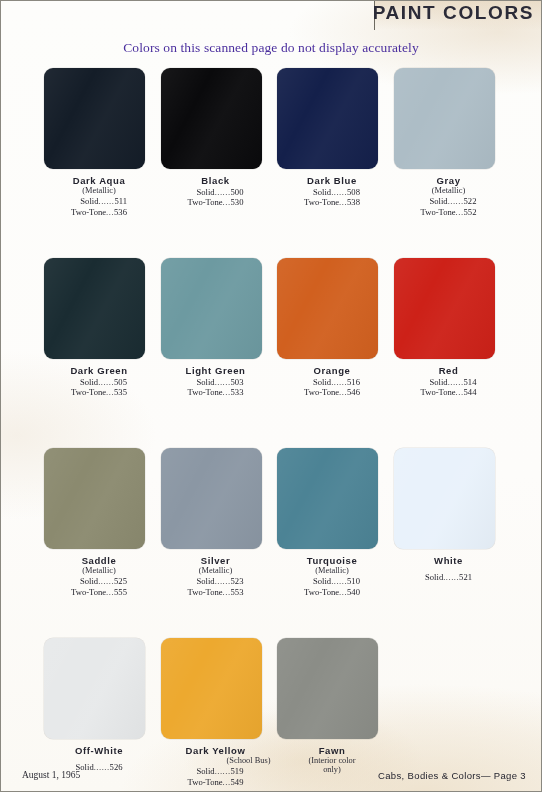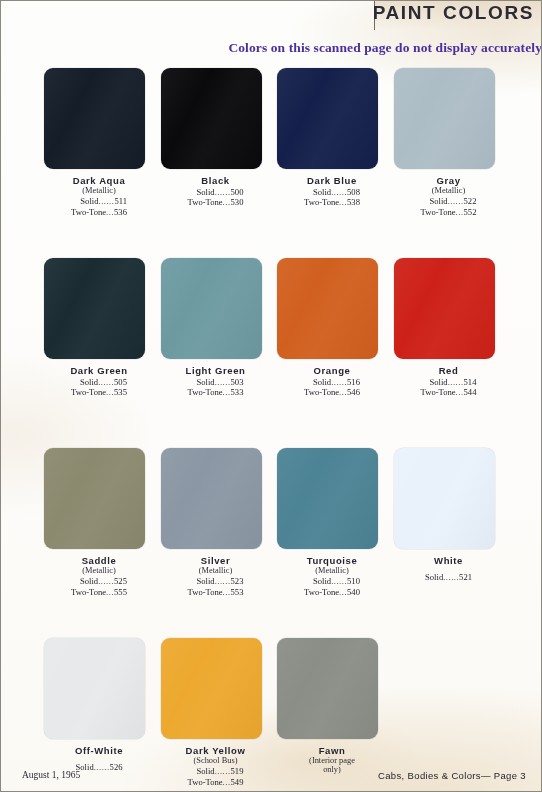--- a/index.html
+++ b/index.html
@@ -38,23 +38,23 @@
     right: 8px; top: 2px;
     font-size: 19px;
     font-weight: bold;
     letter-spacing: 1.6px;
     color: #2b2b38;
     font-family: "Liberation Sans", sans-serif;
   }
   #notice {
     position: absolute;
     left: 0; right: 0; top: 40px;
-    text-align: right;
-    font-family: "Liberation Serif", serif;
-    font-weight: bold;
+    text-align: center;
+    font-family: "Liberation Serif", serif;
+    font-weight: normal;
     font-size: 13.5px;
     color: #4b2f9e;
     letter-spacing: 0.1px;
   }
 
   
   #grid {
     position: absolute;
     left: 44px; top: 68px;
     width: 466px;
@@ -191,27 +191,27 @@
     <div class="cell">
       <div class="swatch" style="background: rgb(233, 242, 251);"></div>
       <div class="cap"><div class="cname">White</div><div class="codes"><div class="crow"><span class="clabel">Solid</span><span class="cdots">......</span><span class="cnum">521</span></div></div></div>
     </div>
     <div class="cell">
       <div class="swatch" style="background: rgb(231, 233, 234);"></div>
       <div class="cap"><div class="cname">Off-White</div><div class="codes"><div class="crow"><span class="clabel">Solid</span><span class="cdots">......</span><span class="cnum">526</span></div></div></div>
     </div>
     <div class="cell">
       <div class="swatch" style="background: rgb(237, 169, 47);"></div>
-      <div class="cap"><div class="cname">Dark Yellow</div><div class="csub" style="white-space: pre-line;">(School Bus)</div><div class="codes"><div class="crow"><span class="clabel">Solid</span><span class="cdots">......</span><span class="cnum">519</span></div><div class="crow"><span class="clabel">Two-Tone</span><span class="cdots">...</span><span class="cnum">549</span></div></div></div>
+      <div class="cap"><div class="cname">Dark Yellow</div><div class="csub" style="white-space: pre-line; text-align: right;">(School Bus)</div><div class="codes"><div class="crow"><span class="clabel">Solid</span><span class="cdots">......</span><span class="cnum">519</span></div><div class="crow"><span class="clabel">Two-Tone</span><span class="cdots">...</span><span class="cnum">549</span></div></div></div>
     </div>
     <div class="cell">
       <div class="swatch" style="background: rgb(139, 141, 135);"></div>
       <div class="cap">
         <div class="cname">Fawn</div>
-        <div class="csub" style="white-space: pre-line;">(Interior page
+        <div class="csub" style="white-space: pre-line;">(Interior color
 only)</div>
       </div>
     </div>
   </div>
 
 <div id="footer-date">August 1, 1965</div>
 <div id="footer-ref">Cabs, Bodies &amp; Colors— Page 3</div>
 <div id="border"></div>
 
 </body></html>

